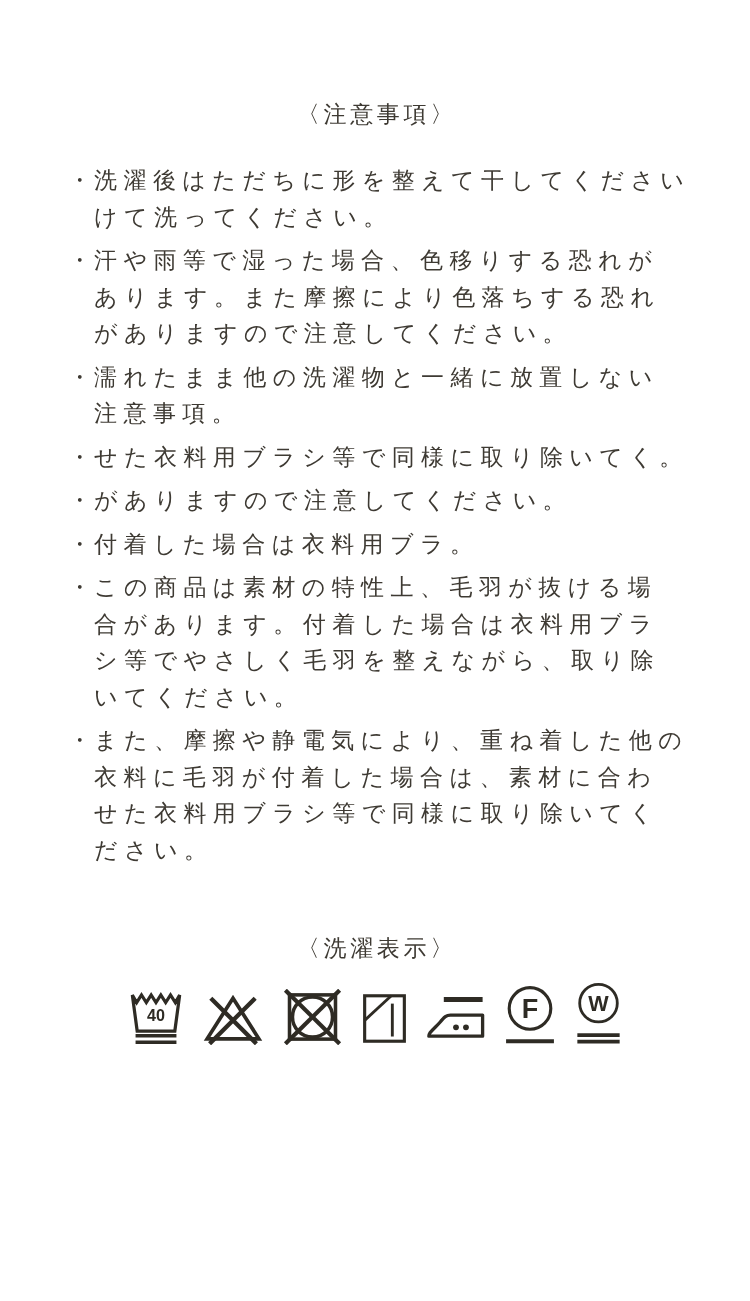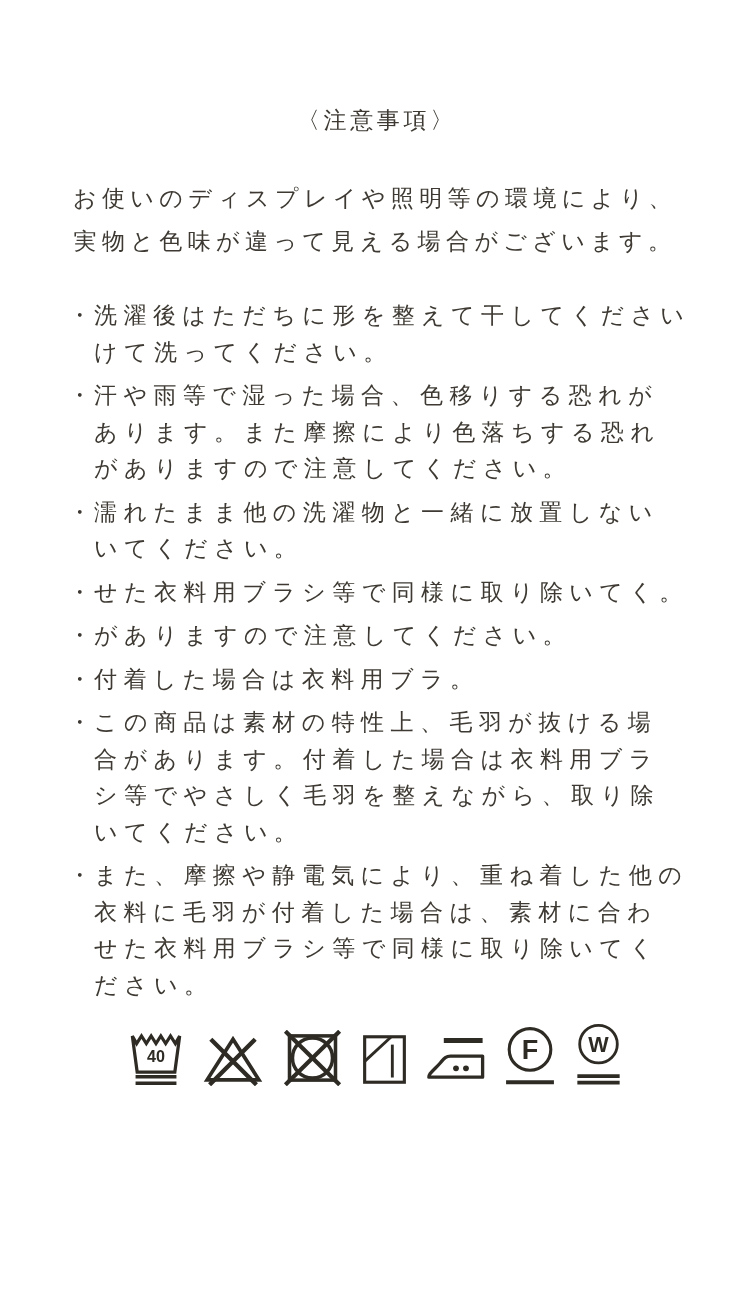--- a/index.html
+++ b/index.html
@@ -7,21 +7,21 @@
     width: 750px;
     min-height: 1301px;
     background: #ffffff;
     color: #3e3a33;
     font-family: "Liberation Sans", sans-serif;
     overflow-x: hidden;
     box-sizing: border-box;
     padding: 97px 0 130px 0;
   }
   .heading {
-    margin: 9px;
+    margin: 3px;
     text-align: center;
     font-size: 23px;
     font-weight: 400;
     line-height: 28px;
     letter-spacing: 0.16em;
     text-indent: 0.16em;
     white-space: nowrap;
   }
   .intro {
     margin: 43px 0 0 0;
@@ -56,39 +56,37 @@
     font-weight: bold;
   }
 </style>
 </head>
 <body>
 
 <main>
 
   <h1 class="heading">〈注意事項〉</h1>
 
-  <p class="intro">お使いのディスプレイや照明等の環境により、
-実物と色味が違って見える場合がございます。</p>
 
   <ul class="notes">
     <li class="note">
       <span class="note-marker">・</span>
       <span class="note-text">洗濯後はただちに形を整えて干してください
 けて洗ってください。</span>
     </li>
     <li class="note">
       <span class="note-marker">・</span>
       <span class="note-text">汗や雨等で湿った場合、色移りする恐れが
 あります。また摩擦により色落ちする恐れ
 がありますので注意してください。</span>
     </li>
     <li class="note">
       <span class="note-marker">・</span>
       <span class="note-text">濡れたまま他の洗濯物と一緒に放置しない
-いてください。</span>
+注意事項。</span>
     </li>
     <li class="note">
       <span class="note-marker">・</span>
       <span class="note-text">せた衣料用ブラシ等で同様に取り除いてく。</span>
     </li>
     <li class="note">
       <span class="note-marker">・</span>
       <span class="note-text">がありますので注意してください。</span>
     </li>
     <li class="note">
@@ -104,20 +102,21 @@
     </li>
     <li class="note">
       <span class="note-marker">・</span>
       <span class="note-text">また、摩擦や静電気により、重ね着した他の
 衣料に毛羽が付着した場合は、素材に合わ
 せた衣料用ブラシ等で同様に取り除いてく
 ださい。</span>
     </li>
   </ul>
 
+  <h2 class="heading care-heading">〈洗濯表示〉</h2>
 
   <div class="symbols">
 
     <svg width="54" height="57" viewBox="0 0 100 106" fill="none" stroke="#2e2b24" stroke-width="6" stroke-linecap="butt" stroke-linejoin="miter">
       <path d="M6 13 L14 27 L23 13 L32 27 L41 13 L50 27 L59 13 L68 27 L77 13 L86 27 L94 13 L85 80 L15 80 Z"></path>
       <text class="sym-text" x="50" y="62" font-size="30" text-anchor="middle" fill="#2e2b24" stroke="none" letter-spacing="0">40</text>
       <path d="M12 89 H88" stroke-width="6.5"></path>
       <path d="M12 101 H88" stroke-width="6.5"></path>
     </svg>
 

